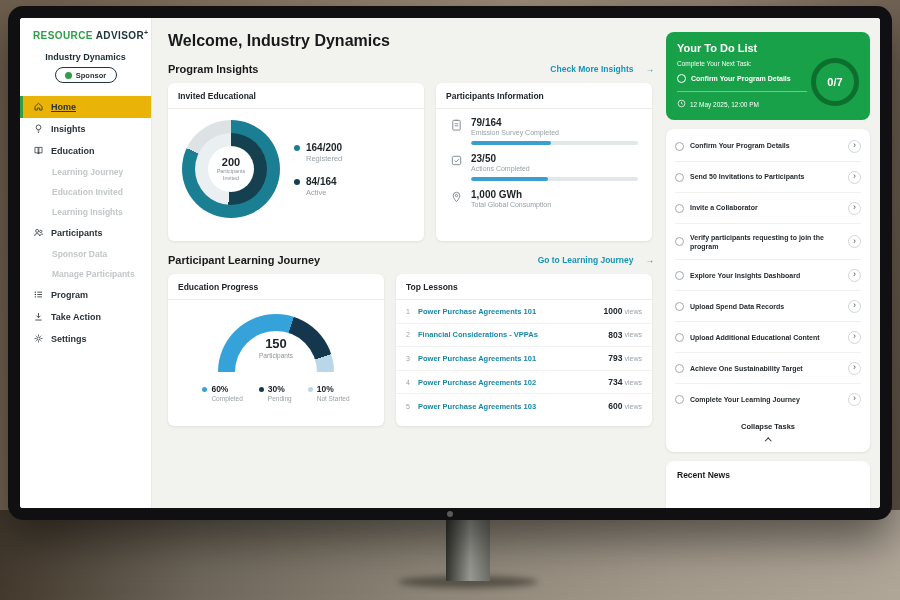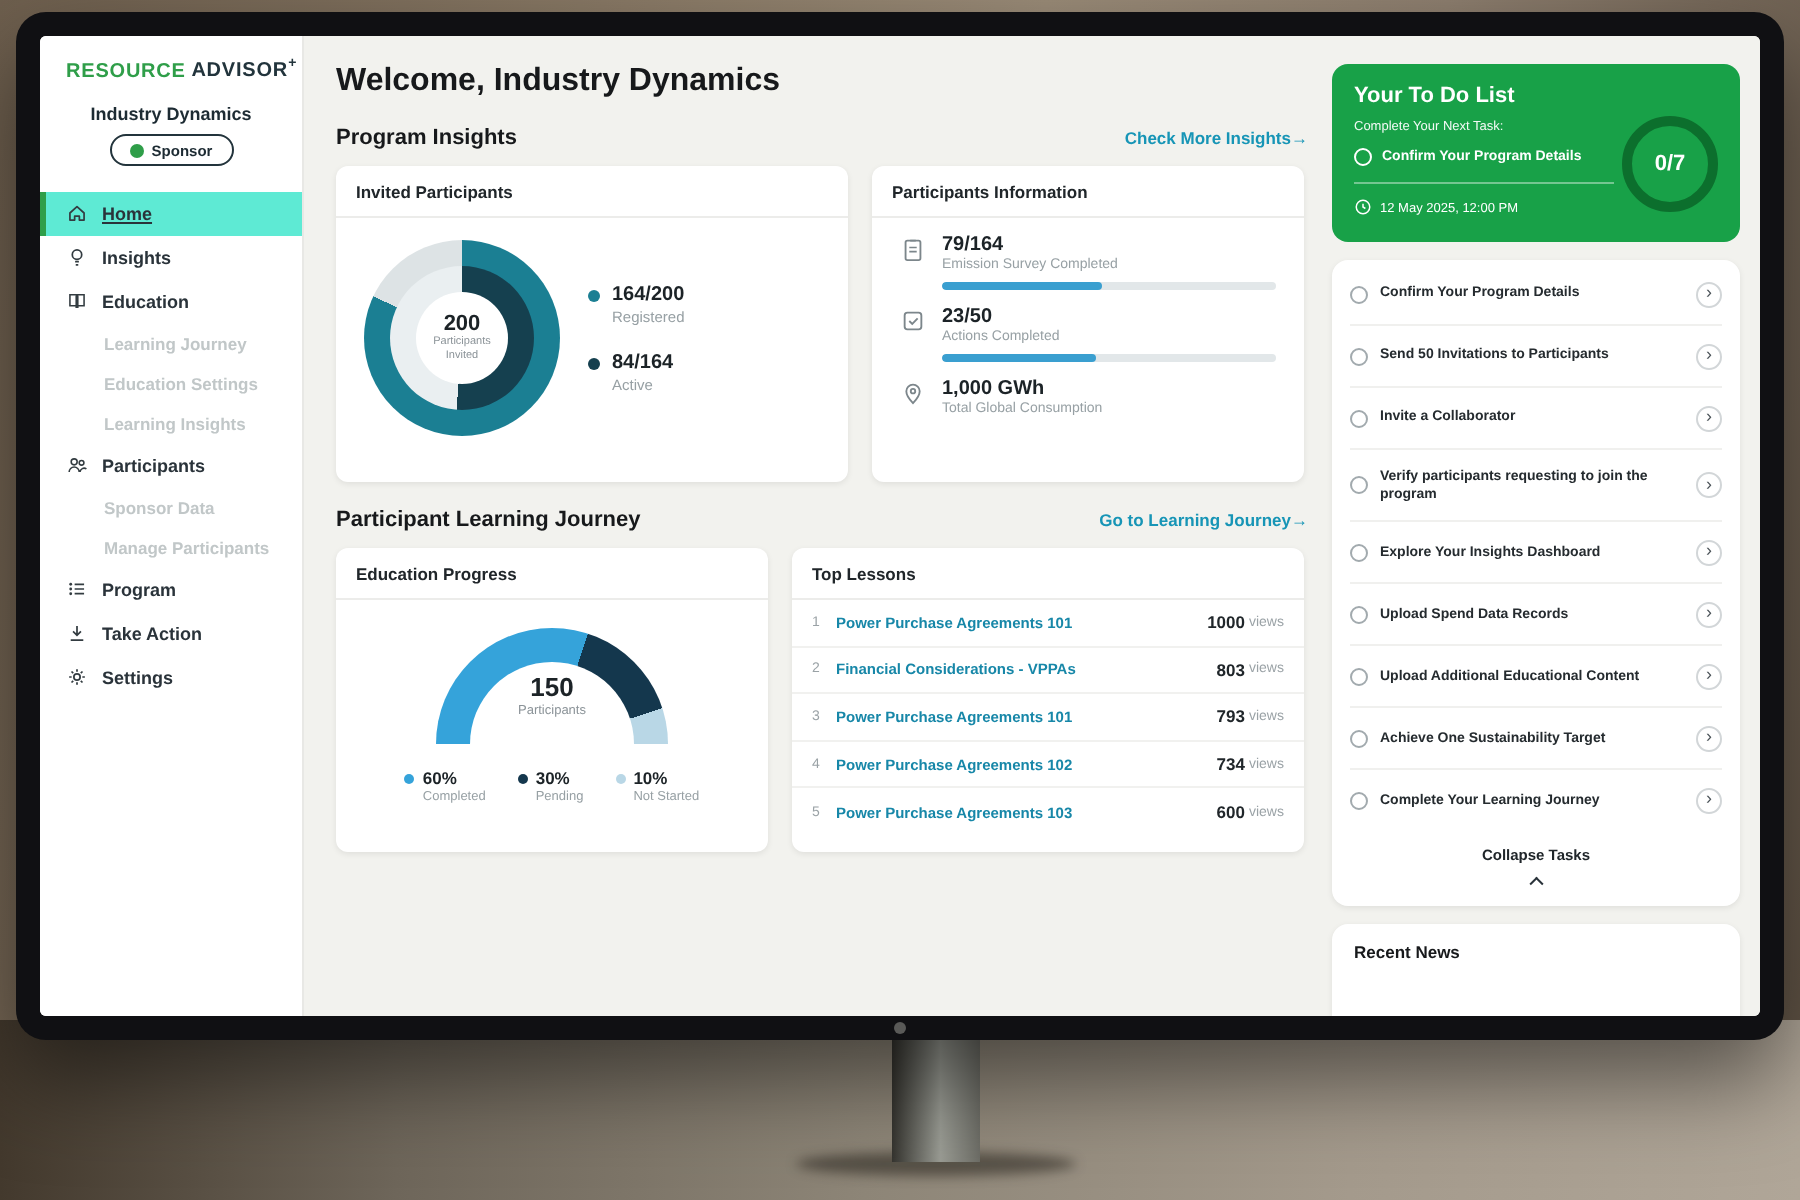--- a/index.html
+++ b/index.html
@@ -30,37 +30,37 @@
   .logo .g { color:#2f9e49; } .logo .d { color:#22343c; }
   .logo sup { font-size:7px; }
   .org { text-align:center; font-size:9px; font-weight:bold; color:#1d2b33; margin-top:11px; }
   .sponsor { width:62px; margin:5px auto 0; border:1px solid #23343c; border-radius:10px;
     font-size:7.5px; color:#1d2b33; display:flex; align-items:center; justify-content:center;
     gap:4px; padding:2.5px 0; font-weight:bold; cursor:pointer; background:#fff; }
   .sponsor-dot { width:7px; height:7px; border-radius:50%; background:#2f9e49; }
   .nav { margin-top:13px; }
   .nav-item { display:flex; align-items:center; gap:7px; height:22px; padding-left:13px;
     font-size:9px; font-weight:bold; color:#2a333a; cursor:pointer; }
-  .nav-item.active { background:#5eead4; border-left:3px solid #2f9e49; padding-left:10px;text-decoration:underline; }
+  .nav-item.active { background:#eab308; border-left:3px solid #2f9e49; padding-left:10px;text-decoration:underline; }
   .nav-item svg { width:11px; height:11px; flex-shrink:0; }
   .nav-sub { display:flex; align-items:center; height:20px; padding-left:32px;
     font-size:8.5px; font-weight:bold; color:#c1c7c8; cursor:pointer; }
 
   
   .main { flex:1; min-width:0; background:#f2f2ee; padding:14px 12px 0 16px; }
   .welcome { font-size:16px; font-weight:bold; color:#17191b; }
   .filters { display:flex; align-items:center; gap:22px; margin-top:9px; font-size:8.5px; color:#5a6468; }
   .filter { display:flex; align-items:center; gap:5px; cursor:pointer; }
   .filter b { color:#20262a; }
   .chev { width:4.5px; height:4.5px; border-right:1.3px solid #2a333a; border-bottom:1.3px solid #2a333a;
     transform:rotate(45deg); display:inline-block; margin-top:-3px; }
   .chev.up { transform:rotate(-135deg); margin-top:3px; }
   .section-row { display:flex; justify-content:space-between; align-items:center; margin-top:13px; margin-bottom:8px; }
   .section-title { font-size:11px; font-weight:bold; color:#17191b; }
-  .section-link { font-size:8.5px; font-weight:bold; color:#1795b6; display:flex; gap:0; cursor:pointer; }
+  .section-link { font-size:8.5px; font-weight:bold; color:#1795b6; display:flex; gap:12px; cursor:pointer; }
   .cards { display:flex; gap:12px; }
   .card { background:#fff; border-radius:6px; box-shadow:0 1px 3px rgba(0,0,0,.08); }
   .card-hd { padding:8px 10px 7px; border-bottom:1px solid #ececea; font-size:8.5px; font-weight:bold; color:#20262a; }
 
   
   .card-invited { width:256px; height:158px; }
   .invited-body { display:flex; align-items:center; gap:14px; padding:11px 10px 0 14px; }
   .donut { position:relative; width:98px; height:98px; }
   .donut-outer { position:absolute; inset:0; border-radius:50%; }
   .donut-inner { position:absolute; inset:13px; border-radius:50%; }
@@ -171,21 +171,21 @@
               </svg></span>
           <span>Insights</span>
         </div>
         <div class="nav-item">
           <span><svg viewBox="0 0 14 14" width="11" height="11">
                 <path d="M2.5 3h4a1 1 0 0 1 1 1v7.5a1.5 1.5 0 0 0-1.5-1.5H2.5zM11.5 3h-4a1 1 0 0 0-1 1v7.5a1.5 1.5 0 0 1 1.5-1.5h3.5z" fill="none" stroke="#333c41" stroke-width="1"></path>
               </svg></span>
           <span>Education</span>
         </div>
         <div class="nav-sub">Learning Journey</div>
-        <div class="nav-sub">Education Settings</div>
+        <div class="nav-sub">Education Invited</div>
         <div class="nav-sub">Learning Insights</div>
         <div class="nav-item">
           <span><svg viewBox="0 0 14 14" width="11" height="11">
                 <circle cx="5.2" cy="5" r="1.9" fill="none" stroke="#333c41"></circle>
                 <circle cx="9.9" cy="5.6" r="1.5" fill="none" stroke="#333c41"></circle>
                 <path d="M2 11.5a3.2 3.2 0 0 1 6.4 0M8.9 11.5a2.6 2.6 0 0 1 4.1-2" fill="none" stroke="#333c41"></path>
               </svg></span>
           <span>Participants</span>
         </div>
         <div class="nav-sub">Sponsor Data</div>
@@ -223,21 +223,21 @@
         <div class="section-title">Program Insights</div>
         <div class="section-link">
           <span>Check More Insights</span>
           <span>→</span>
         </div>
       </div>
 
       <div class="cards">
 
         <div class="card card-invited">
-          <div class="card-hd">Invited Participants</div>
+          <div class="card-hd">Invited Educational</div>
           <div class="invited-body">
             <div class="donut">
               <div class="donut-outer" style="background: conic-gradient(rgb(27, 127, 147) 0deg, rgb(27, 127, 147) 295.2deg, rgb(221, 227, 229) 295.2deg, rgb(221, 227, 229) 360deg);"></div>
               <div class="donut-inner" style="background: conic-gradient(rgb(21, 64, 79) 0deg, rgb(21, 64, 79) 184.39deg, rgb(234, 239, 241) 184.39deg, rgb(234, 239, 241) 360deg);"></div>
               <div class="donut-hole">
                 <div class="v">200</div>
                 <div class="l">Participants Invited</div>
               </div>
             </div>
             <div class="inv-legend">

